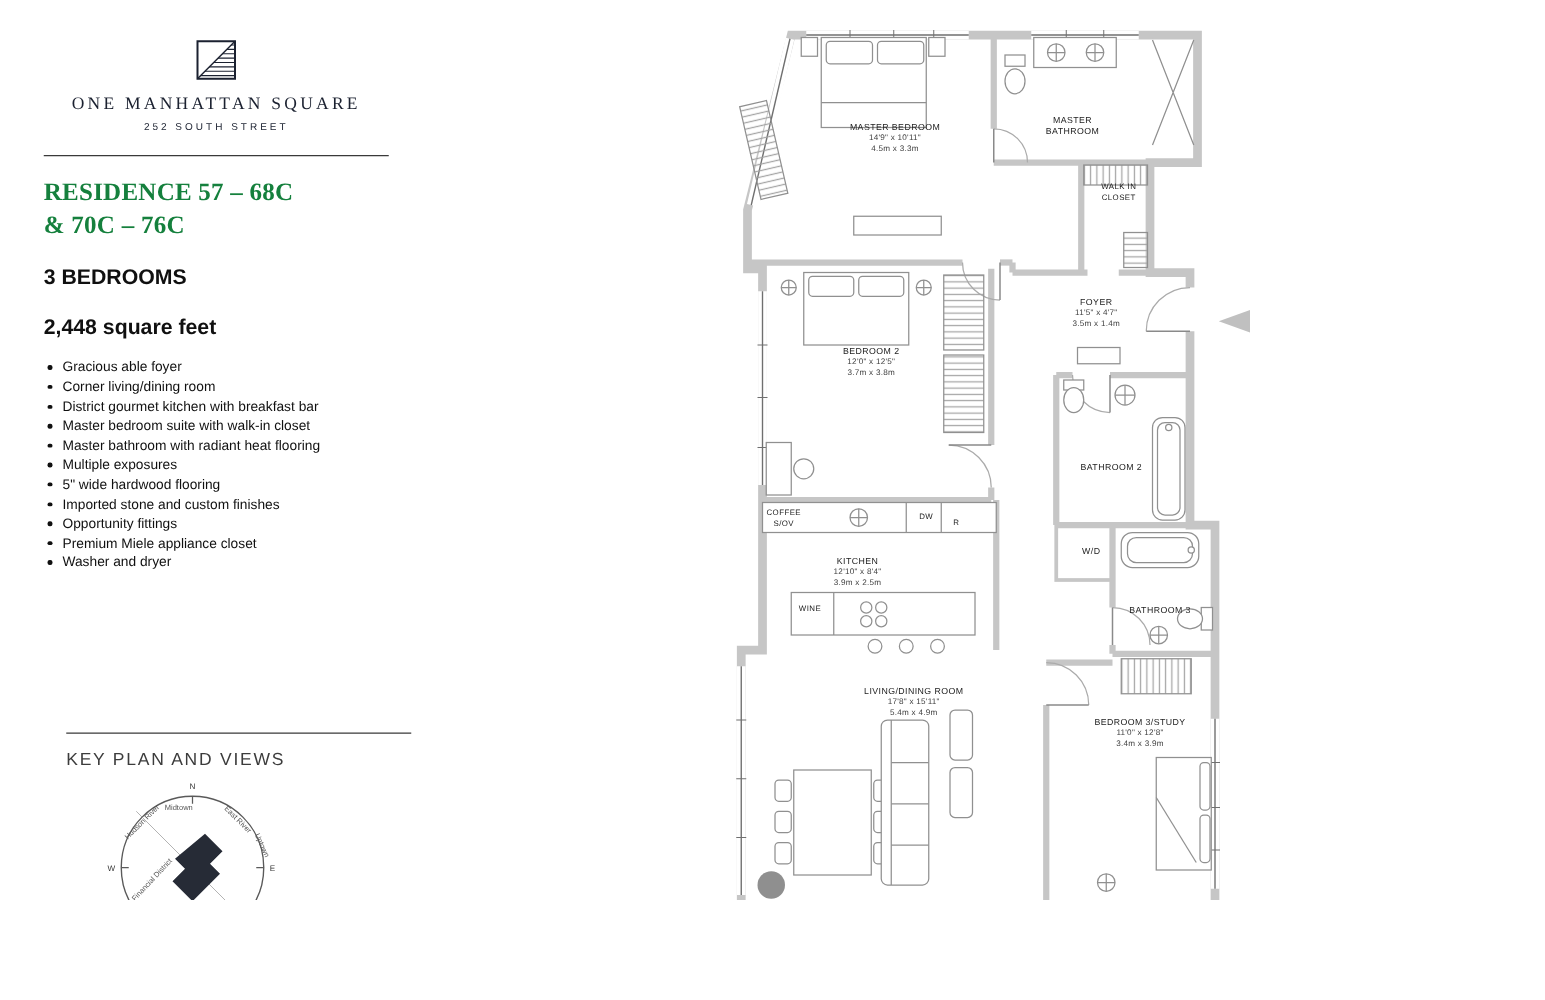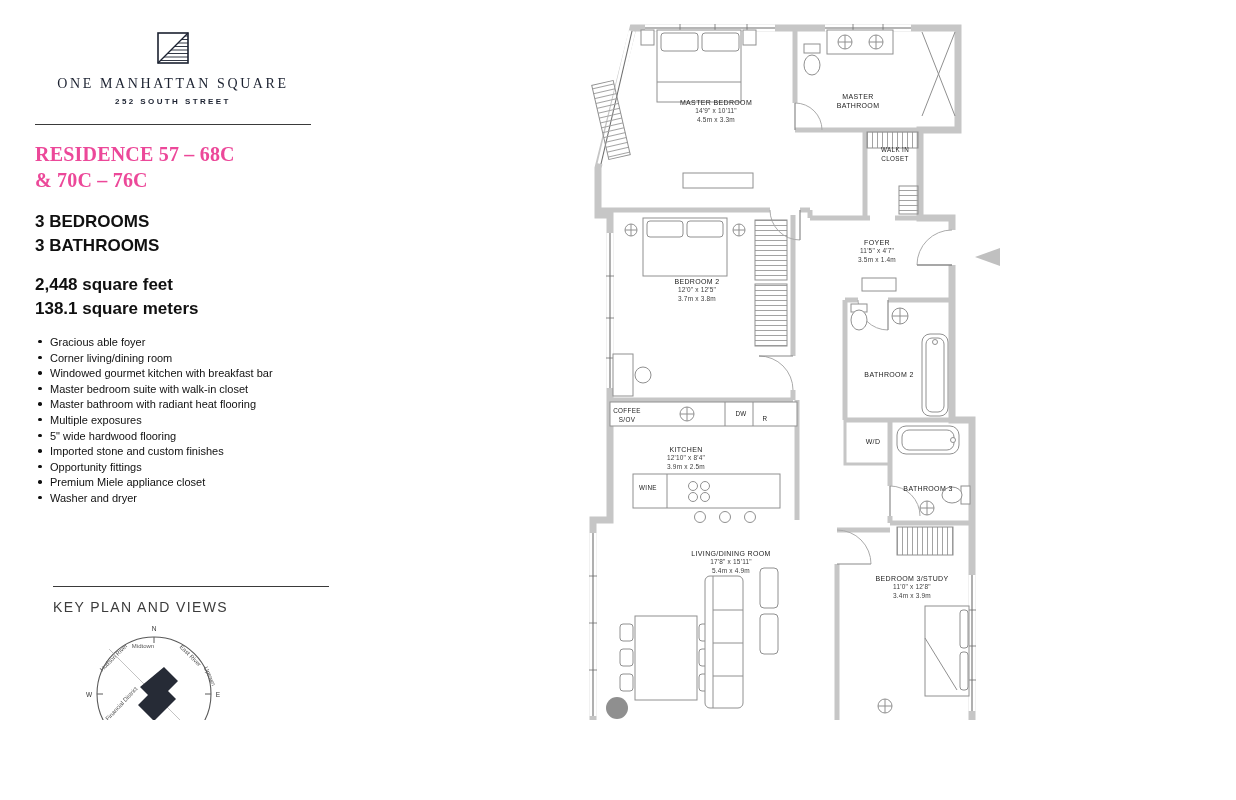--- a/index.html
+++ b/index.html
@@ -5,24 +5,24 @@
   html,body{margin:0;padding:0;background:#fff;}
   .page{position:relative;width:1236px;height:720px;background:#fff;overflow:hidden;
         font-family:"Liberation Sans",sans-serif;color:#1a1a1a;}
 
   
   .sidebar{position:absolute;left:35px;top:28px;width:276px;}
   .logo-block{text-align:center;}
   .logo-block svg{display:block;margin:0 auto;}
   .brand-name{font-family:"Liberation Serif",serif;font-size:14px;letter-spacing:2.6px;
               color:#1b2130;margin-top:8px;font-weight:500;}
-  .brand-address{font-size:8px;font-weight:bold;letter-spacing:2.4px;color:#1b2130;margin-top:5px;}
+  .brand-address{font-size:8px;font-weight:normal;letter-spacing:2.4px;color:#1b2130;margin-top:5px;}
   .rule{border:none;border-top:1px solid #3a3a3a;margin:18px 0 0 0;}
   .res-title{font-family:"Liberation Serif",serif;font-weight:bold;font-size:20px;
-             line-height:1.32;color:#ec4899;margin-top:16px;letter-spacing:.2px;}
+             line-height:1.32;color:#15803d;margin-top:16px;letter-spacing:.2px;}
   .specs{font-size:17px;font-weight:bold;line-height:1.4;color:#101010;margin-top:16px;}
   .features{list-style:none;margin:16px 0 0 0;padding:0;font-size:11px;color:#101010;}
   .features li{position:relative;padding-left:15px;margin-bottom:4.6px;line-height:1.0;}
   .features li::before{content:"";position:absolute;left:3px;top:3px;width:3.5px;height:3.5px;
              background:#101010;border-radius:50%;}
 
   .keyplan{position:absolute;left:53px;top:586px;width:276px;}
   .keyplan-heading{font-size:14px;font-weight:400;letter-spacing:1.4px;color:#3c3c3c;margin:12px 0 0 0;}
   .keyplan svg{margin:4px 0 0 26px;}
 
@@ -73,32 +73,30 @@
 
     <hr class="rule">
 
     <div class="res-title">
       <span class="nm" style="display:block">RESIDENCE 57 – 68C</span>
       <span class="nm" style="display:block">&amp; 70C – 76C</span>
     </div>
 
     <div class="specs">
       <span style="display:block">3 BEDROOMS</span>
-      <span style="display:block">3 BATHROOMS</span>
     </div>
 
     <div class="specs">
       <span style="display:block">2,448 square feet</span>
-      <span style="display:block">138.1 square meters</span>
     </div>
 
     <ul class="features">
       <li>Gracious able foyer</li>
       <li>Corner living/dining room</li>
-      <li>Windowed gourmet kitchen with breakfast bar</li>
+      <li>District gourmet kitchen with breakfast bar</li>
       <li>Master bedroom suite with walk-in closet</li>
       <li>Master bathroom with radiant heat flooring</li>
       <li>Multiple exposures</li>
       <li>5" wide hardwood flooring</li>
       <li>Imported stone and custom finishes</li>
       <li>Opportunity fittings</li>
       <li>Premium Miele appliance closet</li>
       <li>Washer and dryer</li>
     </ul>
   </div>

